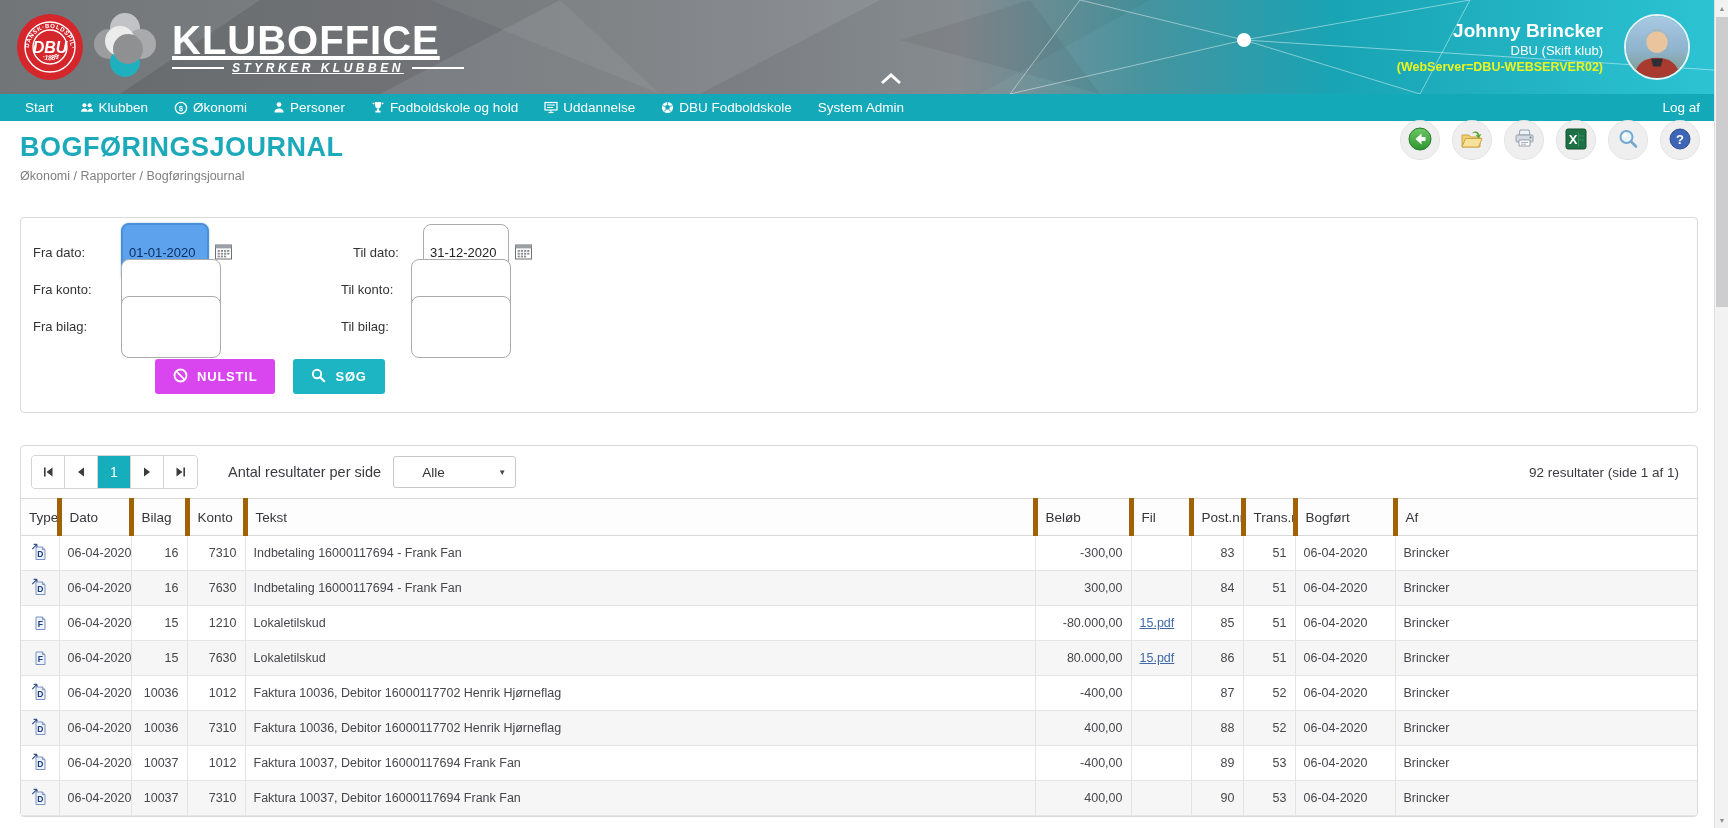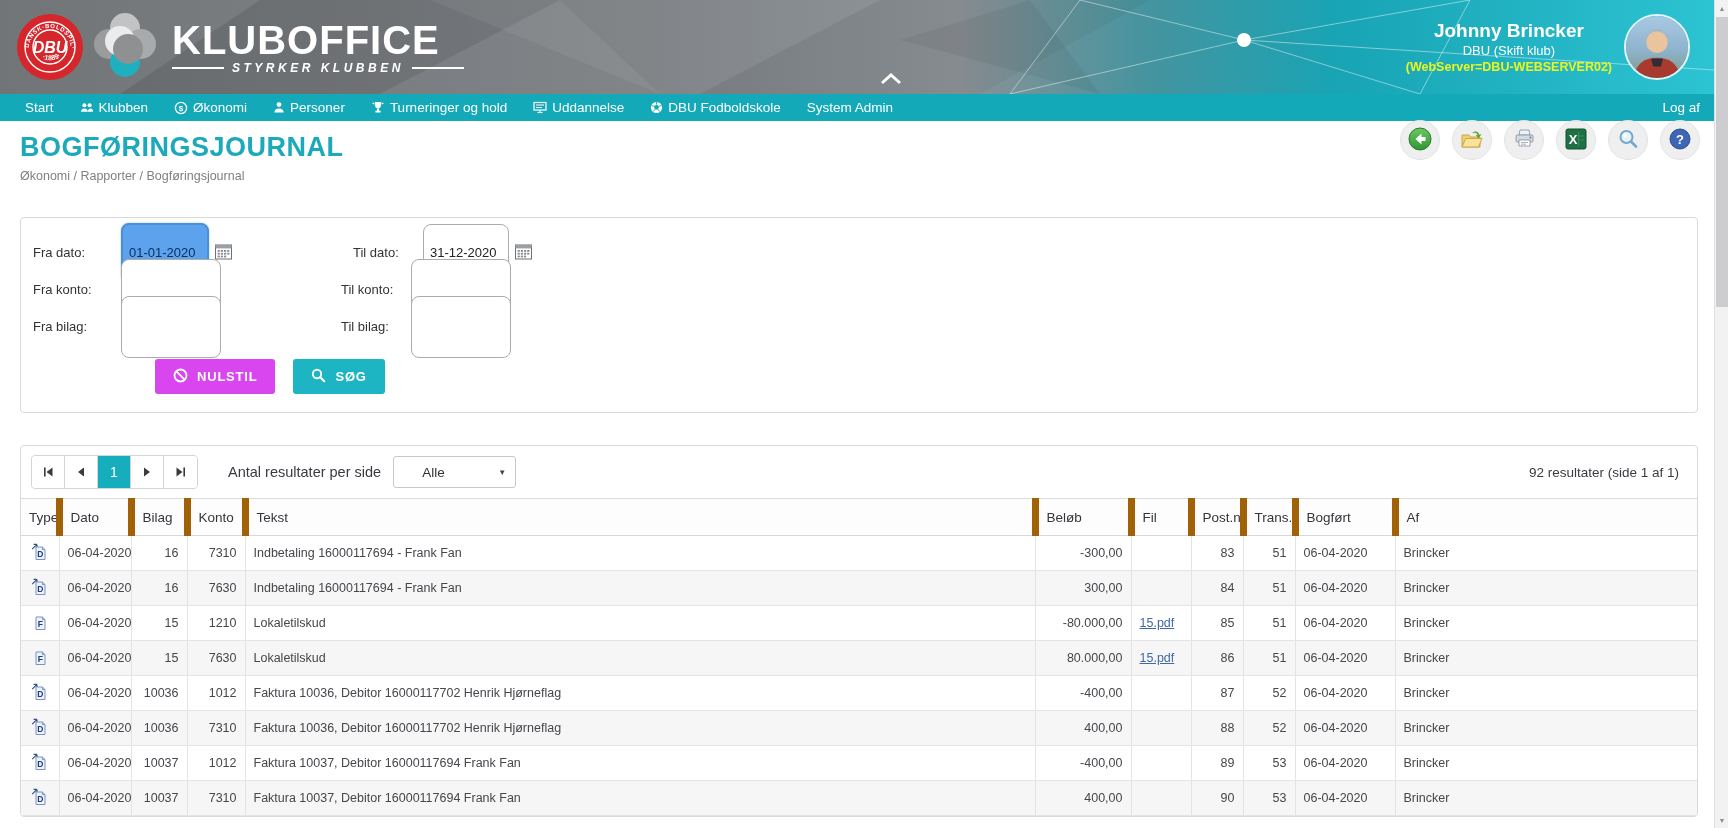--- a/index.html
+++ b/index.html
@@ -12,27 +12,27 @@
   .header-left{position:absolute;left:0;top:0;height:94px;display:flex;align-items:center;}
   .dbu-badge{width:68px;height:68px;margin:0 0 0 16px;flex:0 0 auto;}
   .flower-logo{position:relative;width:66px;height:72px;margin-left:8px;flex:0 0 auto;}
   .flower-logo .petal{position:absolute;width:30px;height:30px;border-radius:50%;}
   .p-top{left:18px;top:2px;background:#c2c3c5;}
   .p-right{left:34px;top:18px;background:#a9aaac;}
   .p-left{left:2px;top:18px;background:#9b9c9e;}
   .p-bottom{left:18px;top:36px;background:#1fb0c0;}
   .p-center{left:13px;top:15px;width:26px;height:26px;background:#ececec;}
   .p-core{left:21px;top:23px;width:10px;height:10px;background:#8f9092;}
-  .logo-text{margin-left:14px;color:#fff;}
+  .logo-text{margin-left:14px;color:#fff;text-decoration:underline;}
   .logo-title{font-size:40px;font-weight:bold;letter-spacing:1px;line-height:42px;}
   .logo-sub{display:flex;align-items:center;gap:8px;margin-top:0;}
   .logo-sub .rule{height:2px;background:#fff;flex:0 0 52px;}
   .logo-sub .sub-text{font-size:12px;font-style:italic;font-weight:600;letter-spacing:3.5px;}
   .header-right{position:absolute;right:24px;top:0;height:94px;display:flex;align-items:center;}
-  .user-info{text-align:center;color:#fff;margin-right:12px;}
+  .user-info{text-align:right;color:#fff;margin-right:21px;}
   .user-name{font-size:19px;font-weight:bold;line-height:23px;}
   .user-club{font-size:13px;line-height:17px;}
   .user-server{font-size:12.5px;line-height:16px;color:#e9f520;font-weight:600;}
   .avatar{width:62px;height:62px;border-radius:50%;overflow:hidden;border:2px solid #e8f2f5;flex:0 0 auto;}
 
   
   nav{width:1714px;height:27px;background:#13a9b8;display:flex;align-items:center;color:#fff;font-size:13.5px;}
   .nav-item{display:flex;align-items:center;gap:5px;padding:0 13px;height:27px;cursor:pointer;white-space:nowrap;}
   .nav-item:first-child{margin-left:12px;}
   .nav-spacer{flex:1;}
@@ -76,21 +76,21 @@
   .pager .page-current{background:#16aebd;color:#fff;font-size:14px;}
   .per-page-label{margin-left:30px;font-size:14.5px;color:#3a3a40;}
   .per-page-select{margin-left:12px;width:84px;height:30px;border:1px solid #c9c9c9;border-radius:3px;
     display:flex;align-items:center;justify-content:space-between;padding:0 9px 0 28px;font-size:13.5px;color:#333;cursor:pointer;}
   .per-page-select .caret{font-size:8px;color:#444;}
   .toolbar-spacer{flex:1;}
   .results-summary{font-size:13.5px;color:#3a3a40;margin-right:6px;}
 
   table.journal{border-collapse:collapse;table-layout:fixed;width:1676px;border-top:1px solid #dcdcdc;}
   .journal th{font-size:13.5px;font-weight:normal;color:#35353b;text-align:left;height:36px;
-    padding:0 8px;border-right:7px solid #a16207;border-bottom:1px solid #d8d8d8;background:#fdfdfd;
+    padding:0 8px;border-right:5px solid #a16207;border-bottom:1px solid #d8d8d8;background:#fdfdfd;
     overflow:hidden;white-space:nowrap;}
   .journal th:last-child{border-right:none;}
   .journal td{font-size:12.5px;color:#46464c;height:34px;padding:0 8px;border-right:1px solid #e4e4e4;
     border-bottom:1px solid #e4e4e4;overflow:hidden;white-space:nowrap;}
   .journal td:last-child{border-right:none;}
   .journal tr.alt td{background:#f6f6f6;}
   .num{text-align:right;}
   .c-type{text-align:center;}
   .file-link{color:#4169a8;text-decoration:underline;cursor:pointer;}
 
@@ -235,21 +235,21 @@
     </div>
     <div class="nav-item">
       <span class="nav-ico">
         <svg width="14" height="13" viewBox="0 0 14 13" fill="#fff">
             <path d="M4,1h6v2.6c0 2.4-1.2 4-3 4s-3-1.6-3-4z"></path>
             <path d="M1.4,1.8h2v1.8c-1.3-.1-2-.8-2-1.8z"></path>
             <path d="M12.6,1.8h-2v1.8c1.3-.1 2-.8 2-1.8z"></path>
             <path d="M6.2,7.6h1.6l.4,2.2h1.4V11.4H4.4V9.8h1.4z"></path>
           </svg>
       </span>
-      <span>Turneringer og hold</span>
+      <span>Fodboldskole og hold</span>
     </div>
     <div class="nav-item">
       <span class="nav-ico">
         <svg width="14" height="13" viewBox="0 0 14 13">
             <rect x="1" y="1.5" width="12" height="7.5" fill="none" stroke="#fff" stroke-width="1.2"></rect>
             <line x1="3" y1="4" x2="11" y2="4" stroke="#fff" stroke-width="1"></line>
             <line x1="3" y1="6.5" x2="9" y2="6.5" stroke="#fff" stroke-width="1"></line>
             <line x1="7" y1="9" x2="7" y2="10.8" stroke="#fff" stroke-width="1.2"></line>
             <line x1="4.5" y1="11.5" x2="9.5" y2="11.5" stroke="#fff" stroke-width="1.2"></line>
           </svg>

